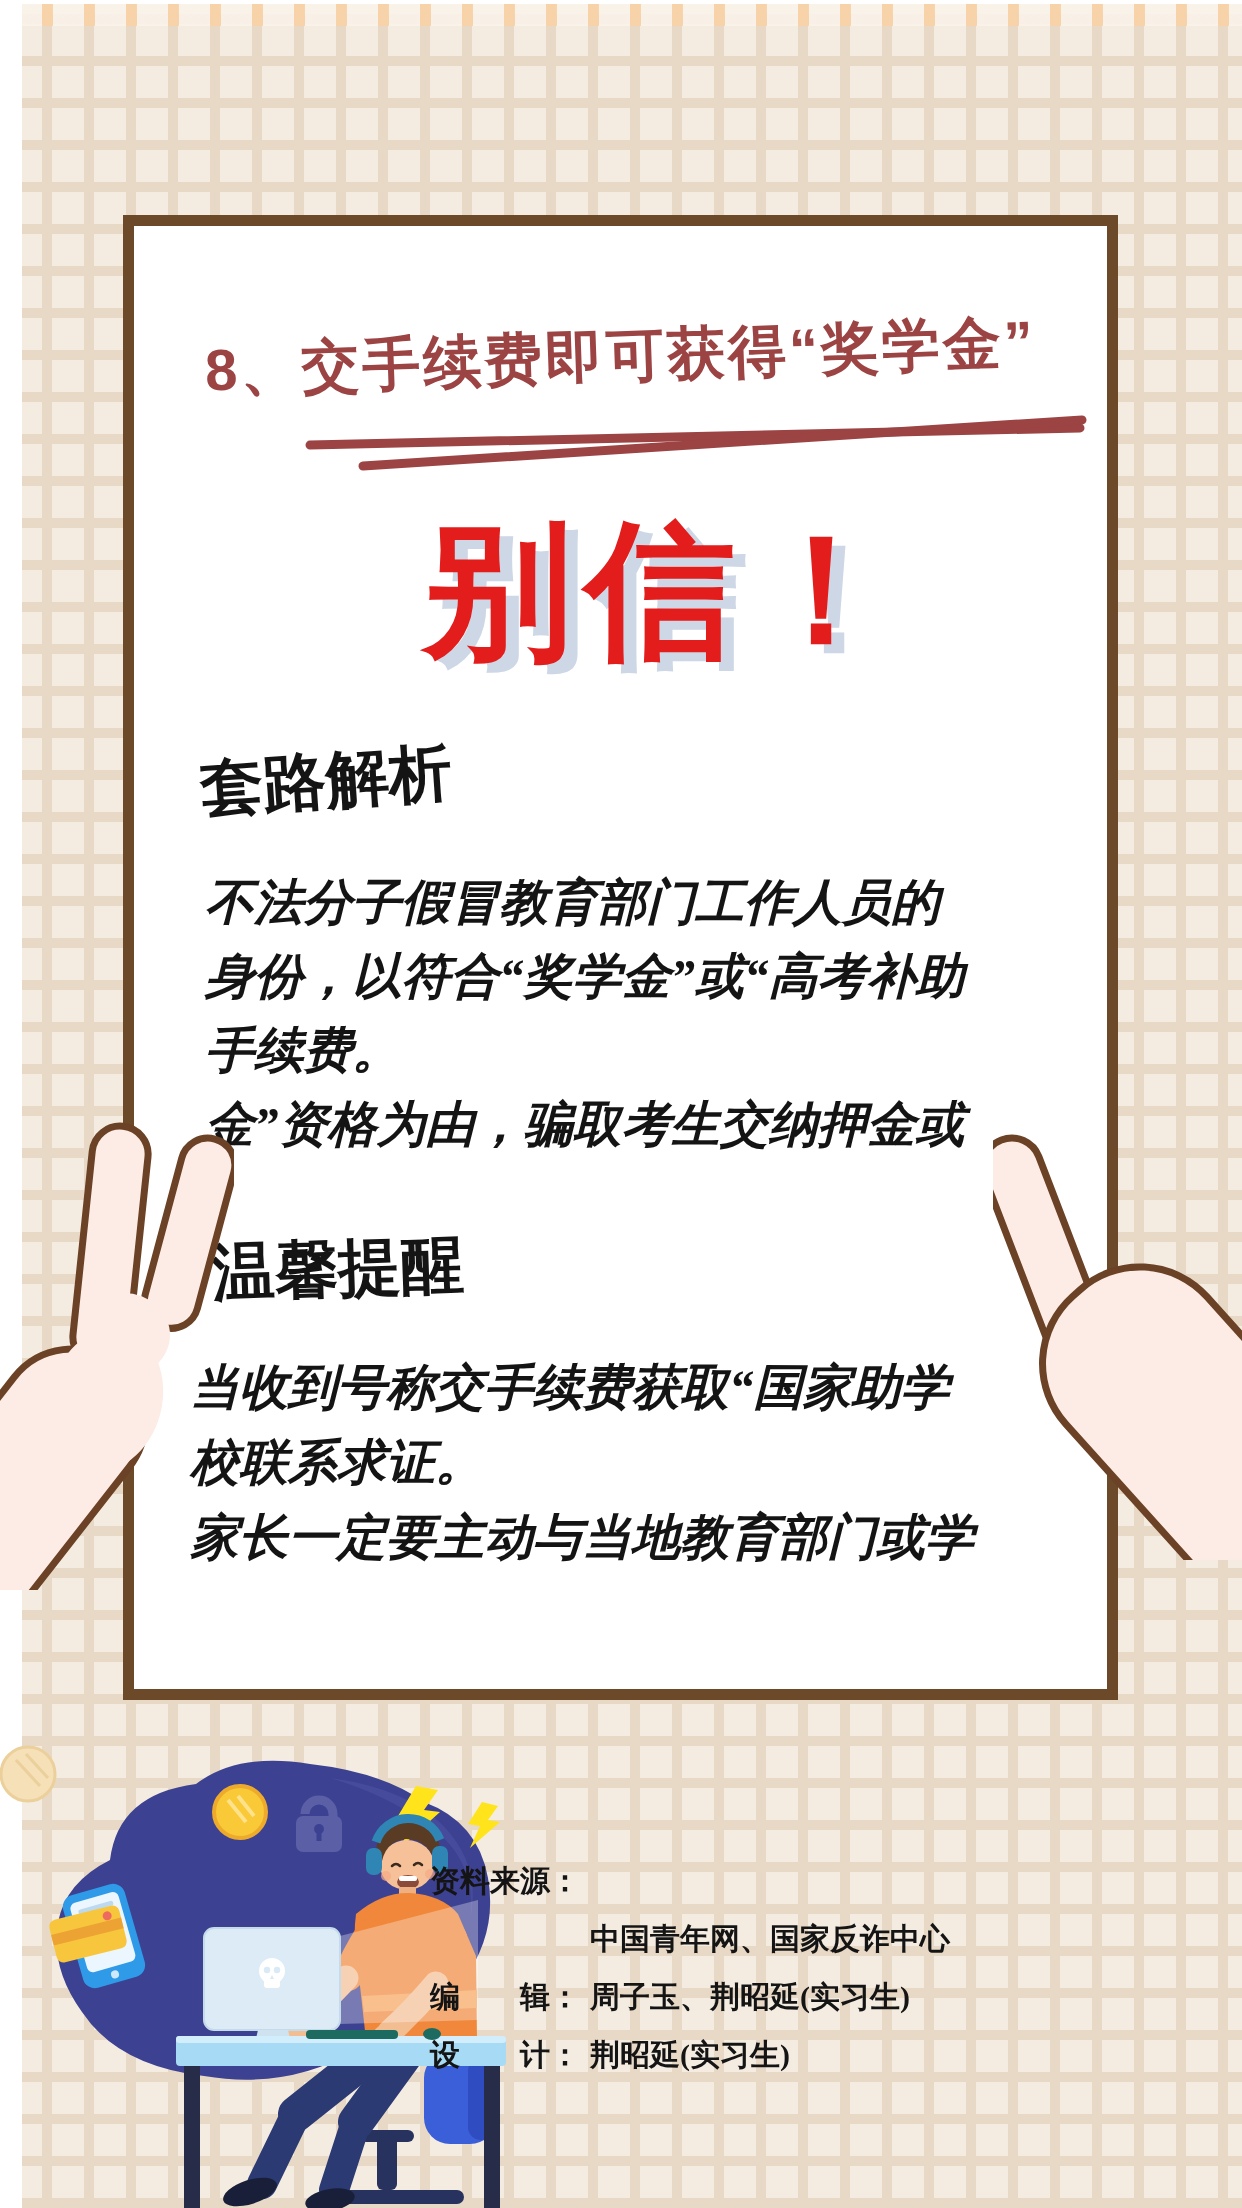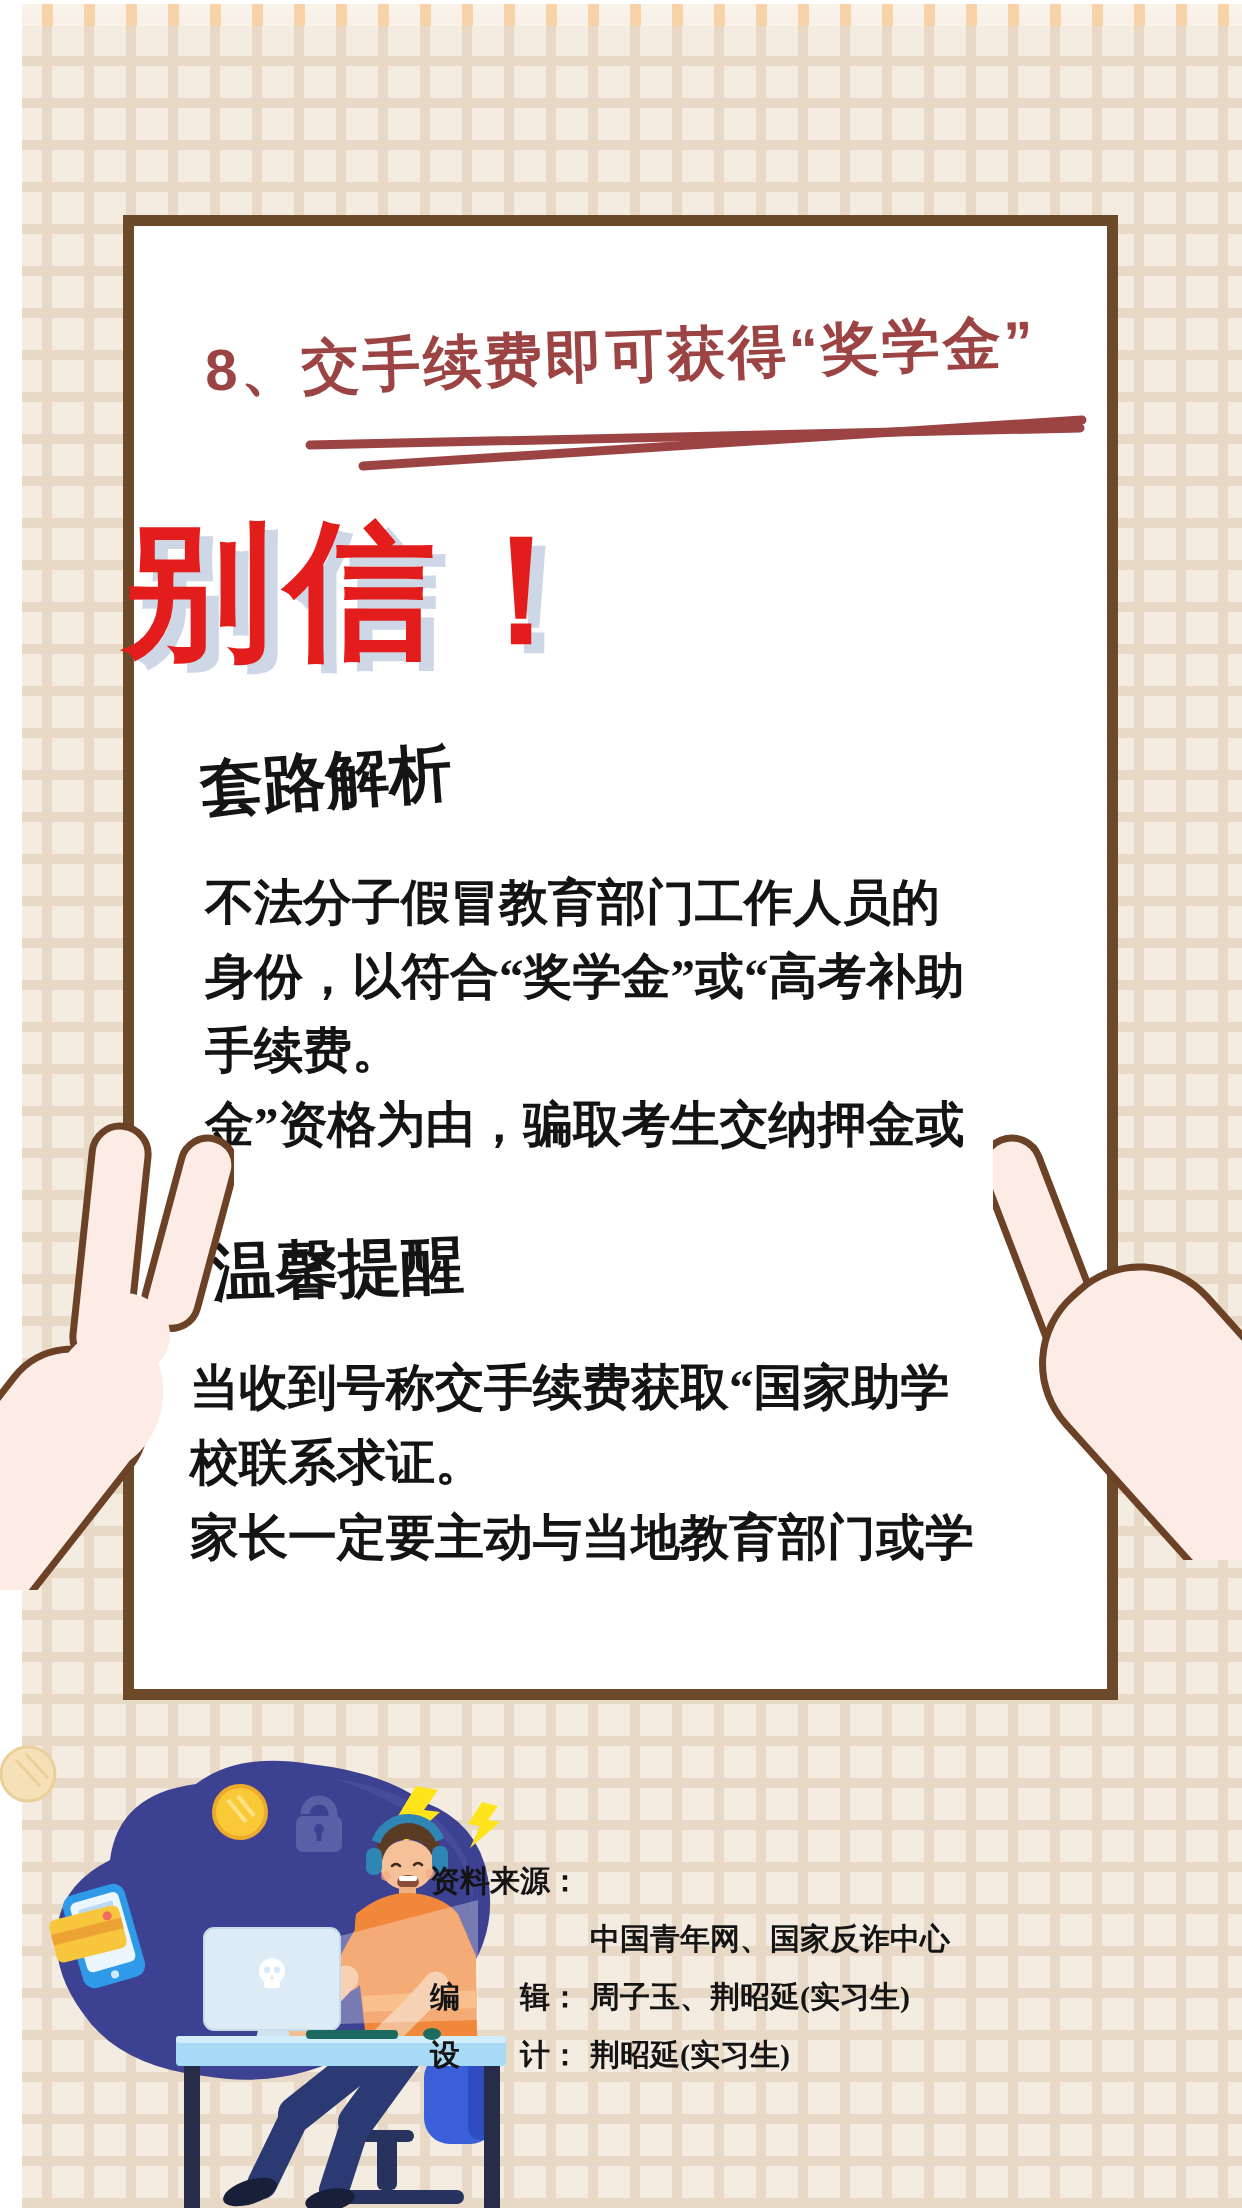--- a/index.html
+++ b/index.html
@@ -17,31 +17,31 @@
   .left-strip{position:absolute;top:0;left:0;width:22px;height:2208px;background:#fff;}
 
   .card{position:absolute;left:123px;top:215px;width:995px;height:1485px;
     background:#ffffff;border:11px solid #6b4929;box-sizing:border-box;}
 
   .poster-title{position:absolute;left:123px;top:318px;width:995px;text-align:center;
     font-size:58px;font-weight:bold;color:#9c4343;letter-spacing:3px;
     transform:rotate(-2deg);white-space:nowrap;}
   .underline-svg{position:absolute;left:295px;top:398px;width:800px;height:85px;}
 
-  .warning{position:absolute;left:123px;top:492px;width:1086px;
+  .warning{position:absolute;left:123px;top:492px;width:1086px;text-align:center;
     font-size:150px;font-weight:900;color:#e31c1c;letter-spacing:12px;
     text-shadow:13px 9px 0 #cdd7e6;white-space:nowrap;}
 
   .sec-heading{position:absolute;font-size:63px;font-weight:900;color:#141414;
     white-space:nowrap;font-family:"Liberation Sans",sans-serif;}
   .h1{left:200px;top:738px;transform:rotate(-4deg);}
   .h2{left:212px;top:1226px;transform:rotate(-2deg);}
 
   .para{position:absolute;color:#141414;font-family:"Liberation Serif",serif;
-    font-weight:700;font-size:49px;line-height:74px;}
+    font-weight:700;font-size:49px;line-height:74px;font-style:italic;}
   .p1{left:205px;top:866px;width:860px;}
   .p2{left:190px;top:1350px;width:880px;line-height:75px;}
   .para div{white-space:nowrap;}
 
   .hand{position:absolute;}
   .illustration{position:absolute;left:0px;top:1690px;width:520px;height:518px;}
 
   .credits{position:absolute;left:430px;top:1852px;font-size:30px;line-height:58px;
     font-weight:700;color:#141414;font-family:"Liberation Serif",serif;}
   .credits .row{display:flex;white-space:nowrap;}

